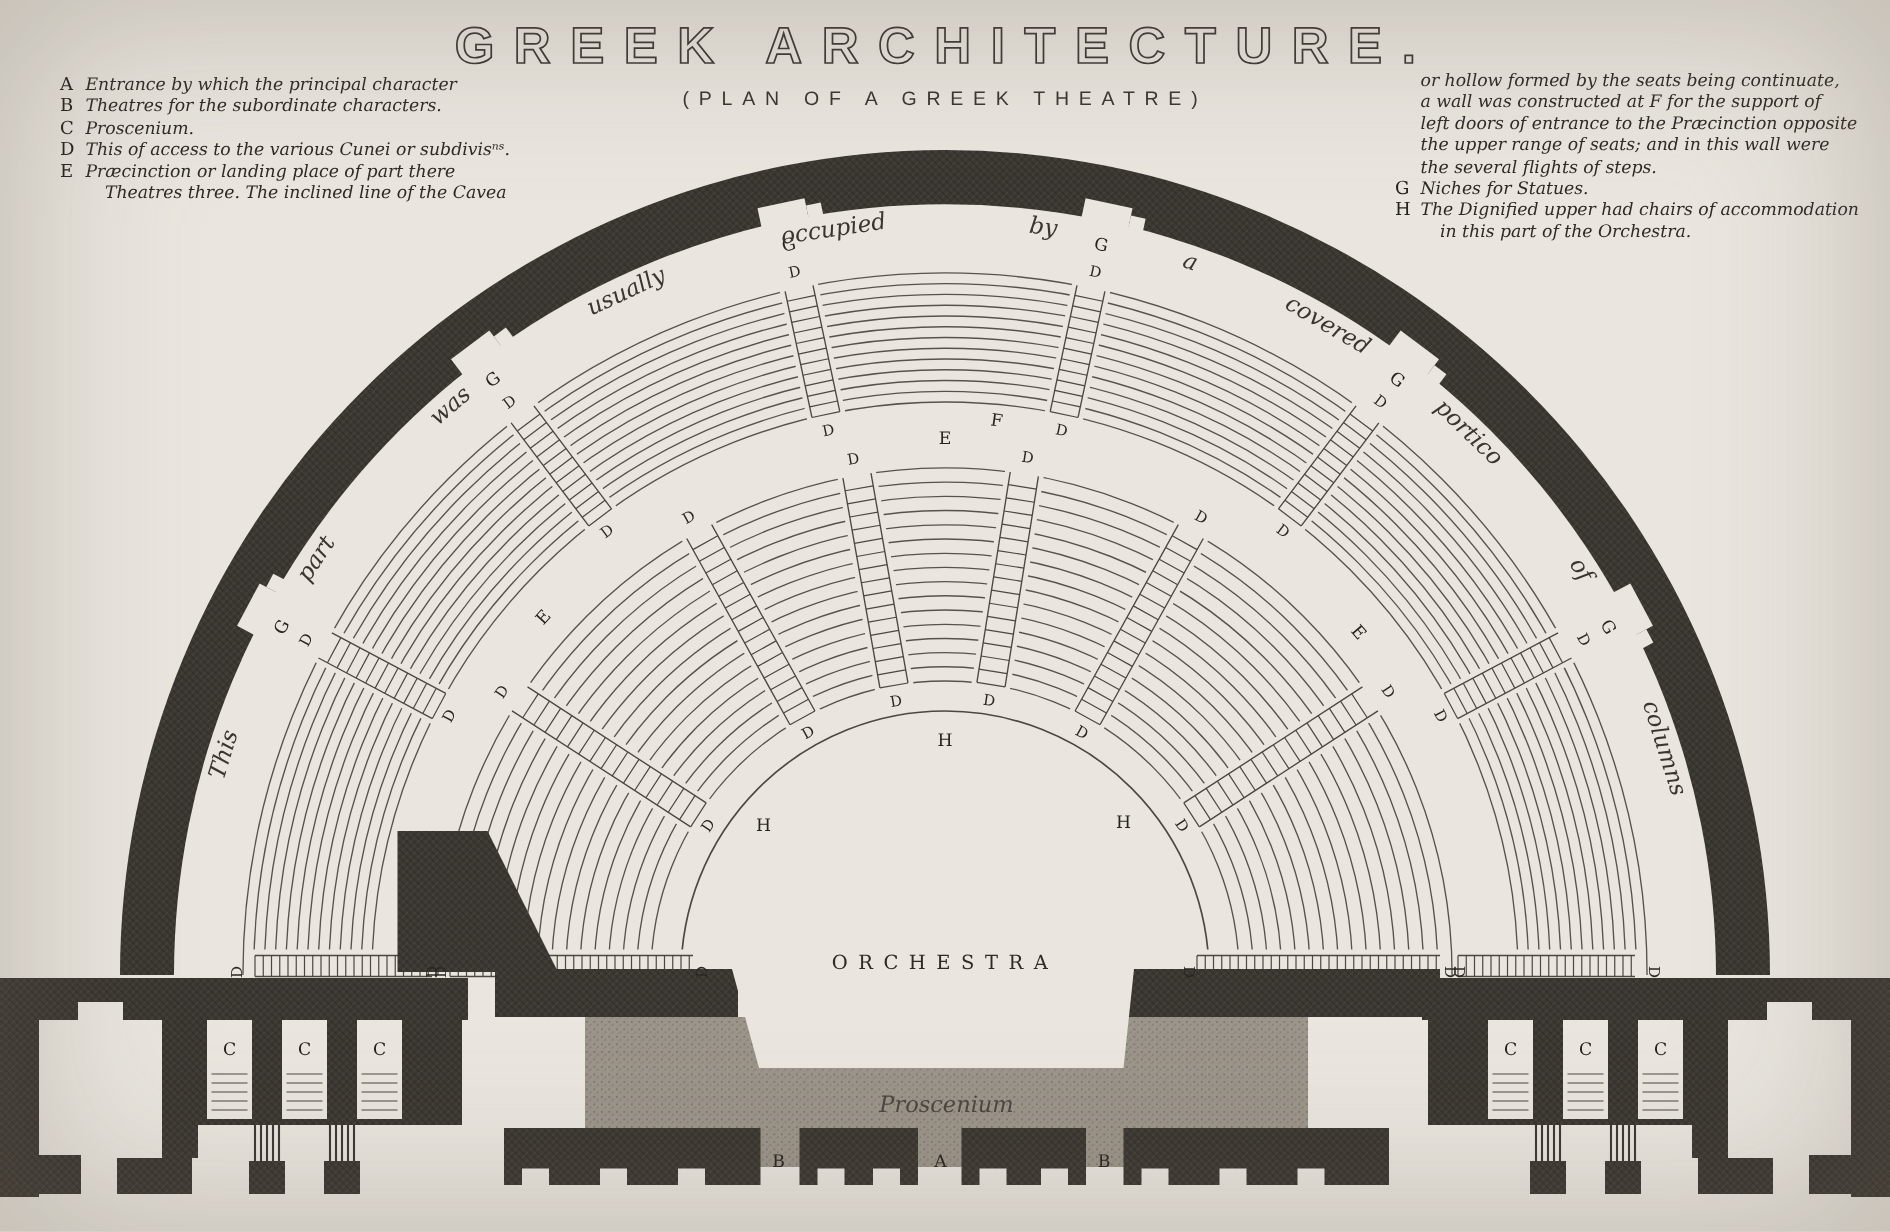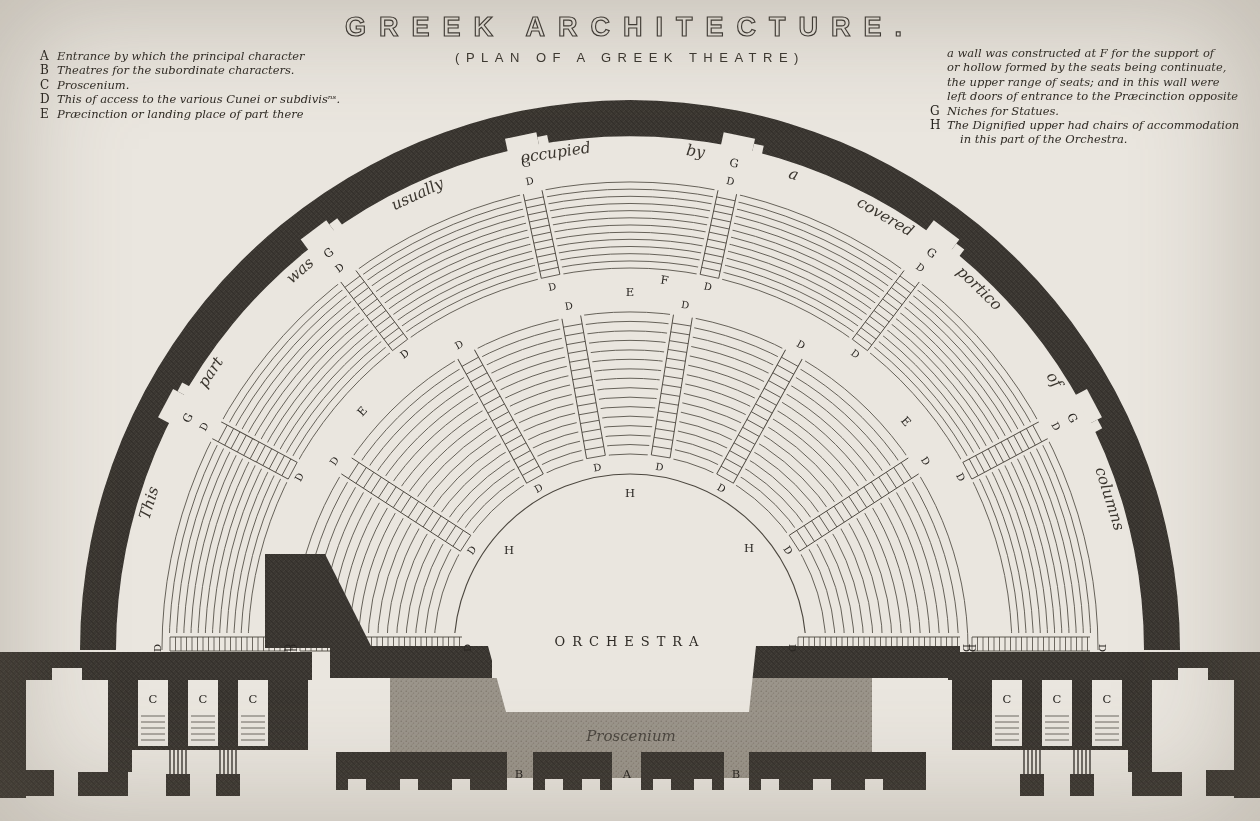--- a/index.html
+++ b/index.html
@@ -14,21 +14,21 @@
     background:var(--paper);
     font-family:"DejaVu Serif", serif;
   }
   .plate::after{
     content:"";position:absolute;inset:0;pointer-events:none;
     box-shadow:inset 0 0 110px 18px rgba(105,95,80,0.30);
   }
   .titleblock{position:absolute;left:0;top:12px;width:100%;text-align:center;}
   .title{
     font-family:"Liberation Sans", sans-serif;font-weight:700;
-    font-size:27px;letter-spacing:13px;
+    font-size:34px;letter-spacing:13px;
     color:transparent;-webkit-text-stroke:1.15px #3c3833;
   }
   @supports not (-webkit-text-stroke: 1px #000){ .title{color:#3c3833;} }
   .subtitle{
     font-family:"Liberation Sans", sans-serif;font-weight:400;
     font-size:13px;letter-spacing:6.5px;color:#3a362f;margin-top:7px;
   }
   .legend{position:absolute;font-size:11.5px;color:#2e2a24;line-height:14.4px;}
   .legend-left{left:40px;top:49px;width:316px;}
   .legend-right{left:930px;top:46px;width:322px;}
@@ -67,37 +67,45 @@
         <span class="lg-text">Proscenium.</span>
       </div>
       <div class="lg-line">
         <span class="lg-key">D</span>
         <span class="lg-text">This of access to the various Cunei or subdivisⁿˢ.</span>
       </div>
       <div class="lg-line">
         <span class="lg-key">E</span>
         <span class="lg-text">Præcinction or landing place of part there</span>
       </div>
+      <div class="lg-line">
+        <span class="lg-key"></span>
+        <span class="lg-text cont">Theatres three. The inclined line of the Cavea</span>
+      </div>
     </div>
   <div class="legend legend-right" id="legend-right">
       <div class="lg-line">
         <span class="lg-key"></span>
+        <span class="lg-text">or hollow formed by the seats being continuate,</span>
+      </div>
+      <div class="lg-line">
+        <span class="lg-key"></span>
         <span class="lg-text">a wall was constructed at F for the support of</span>
       </div>
       <div class="lg-line">
         <span class="lg-key"></span>
-        <span class="lg-text">or hollow formed by the seats being continuate,</span>
+        <span class="lg-text">left doors of entrance to the Præcinction opposite</span>
       </div>
       <div class="lg-line">
         <span class="lg-key"></span>
         <span class="lg-text">the upper range of seats; and in this wall were</span>
       </div>
       <div class="lg-line">
         <span class="lg-key"></span>
-        <span class="lg-text">left doors of entrance to the Præcinction opposite</span>
+        <span class="lg-text">the several flights of steps.</span>
       </div>
       <div class="lg-line">
         <span class="lg-key">G</span>
         <span class="lg-text">Niches for Statues.</span>
       </div>
       <div class="lg-line">
         <span class="lg-key">H</span>
         <span class="lg-text">The Dignified upper had chairs of accommodation</span>
       </div>
       <div class="lg-line">

